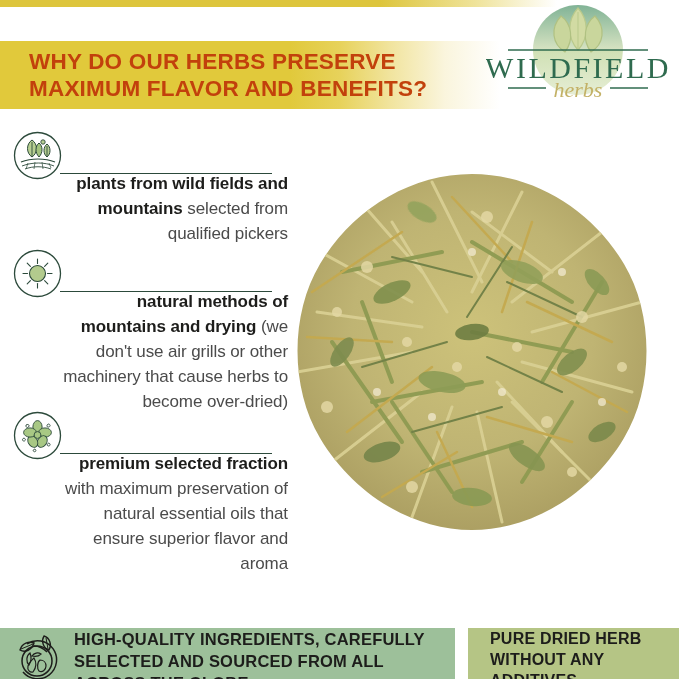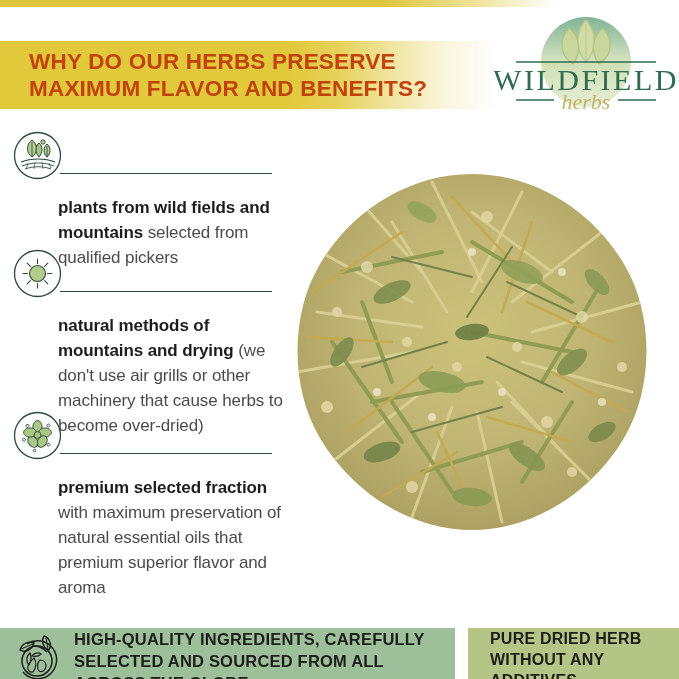--- a/index.html
+++ b/index.html
@@ -51,22 +51,22 @@
     font-weight: bold;
     line-height: 27px;
     letter-spacing: 0.2px;
     color: #c2410c;
     white-space: pre-line;
   }
 
   
   .logo {
     position: absolute;
-    left: 486px; top: 14px;
-    width: 184px; height: 104px; margin-left: 8px;
+    left: 486px; top: 2px;
+    width: 184px; height: 104px;
   }
   .logo svg { display: block; }
 
   
   .herb-pile {
     position: absolute;
     left: 272px; top: 152px;
     width: 400px; height: 400px;
   }
   .herb-pile svg { display: block; }
@@ -82,26 +82,27 @@
     width: 49px; height: 49px;
   }
   .feature .rule {
     position: absolute;
     left: 60px; top: 42px;
     width: 212px; height: 0;
     border-top: 1.6px solid #2c4a3b;
   }
   .feature .body {
     position: absolute;
-    left: 58px; top: 64px;
+    left: 58px; top: 40px;
     width: 230px;
     font-size: 17px;
     line-height: 25px;
     color: #4b4b4b;
     letter-spacing: -0.1px;
+    text-align: right;
   }
   .feature .body b {
     font-weight: bold;
     color: #1d1d1b;
   }
   .feature .note {
     font-size: 17px;
     line-height: 17.5px;
     color: #4b4b4b;
   }
@@ -364,21 +365,21 @@
         <g fill="none" stroke="#2c4a3b" stroke-width="0.9">
           <path d="M13 14 c2.5-1.5 4 0.5 2.5 2 c-1.2 1.2-3 0.2-2.5-2 Z"></path>
           <path d="M35 13 c2.5 0 2.8 2.4 0.8 3 c-1.6 0.5-2.8-1.3-0.8-3 Z"></path>
           <path d="M11 27 c2.2 1 1.6 3.3-0.4 3 c-1.6-0.3-1.6-2.3 0.4-3 Z"></path>
           <path d="M36 32 c2 1.3 1 3.4-0.9 2.9 c-1.5-0.4-1.2-2.4 0.9-2.9 Z"></path>
           <path d="M22 38 c1.8 1.4 0.6 3.3-1.1 2.6 c-1.3-0.6-0.9-2.3 1.1-2.6 Z"></path>
         </g>
       </svg>
     </div>
     <div class="rule"></div>
-    <div class="body"><b>premium selected fraction</b><span> with maximum preservation of natural essential oils that premium superior flavor and aroma</span></div>
+    <div class="body"><b>premium selected fraction</b><span> with maximum preservation of natural essential oils that ensure superior flavor and aroma</span></div>
   </div>
 
   <div class="banner" id="banner-left">
     <div class="globe-icon">
       <svg width="58" height="58" viewBox="0 0 58 58" xmlns="http://www.w3.org/2000/svg">
         <circle cx="27" cy="33" r="15" fill="none" stroke="#1d1d1b" stroke-width="1.5"></circle>
         <path d="M13 44 a19 19 0 1 0 4-28" fill="none" stroke="#1d1d1b" stroke-width="1.5"></path>
         <path d="M20 25 c2 5 1 9-1 12 c-3-3-3-9 1-12 Z
                  M22 28 c4 1 7 0 9-2 c-3-2-7-1-9 2 Z" fill="none" stroke="#1d1d1b" stroke-width="1.2"></path>
         <path d="M24 30 c3 5 2 10-1 14 c-3 1-6-2-5-6 c1-4 4-6 6-8 Z" fill="none" stroke="#1d1d1b" stroke-width="1.2"></path>

